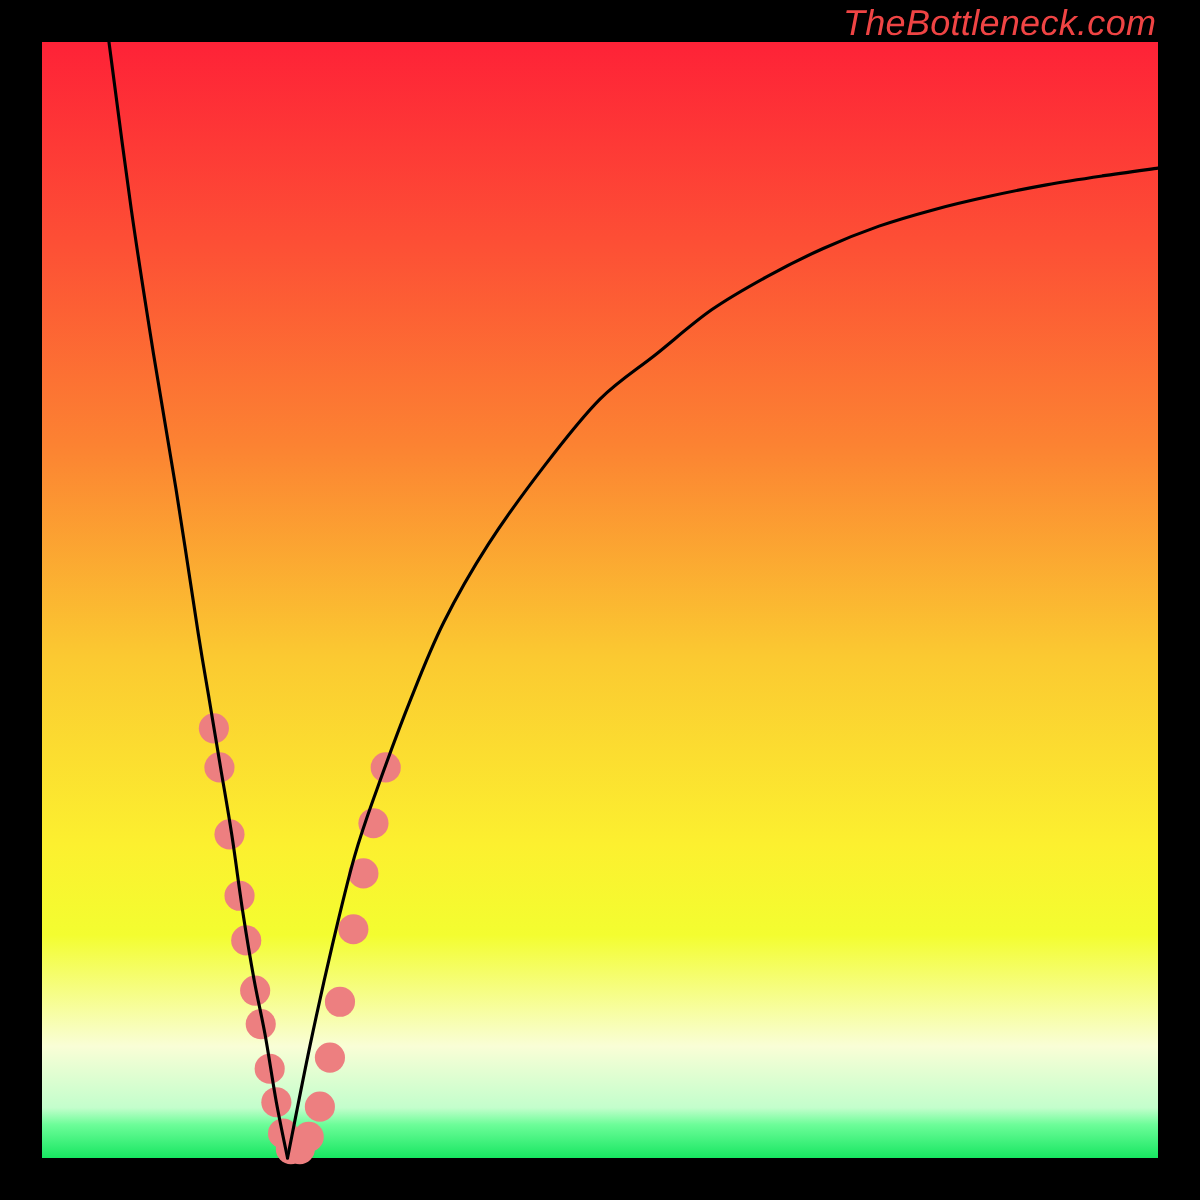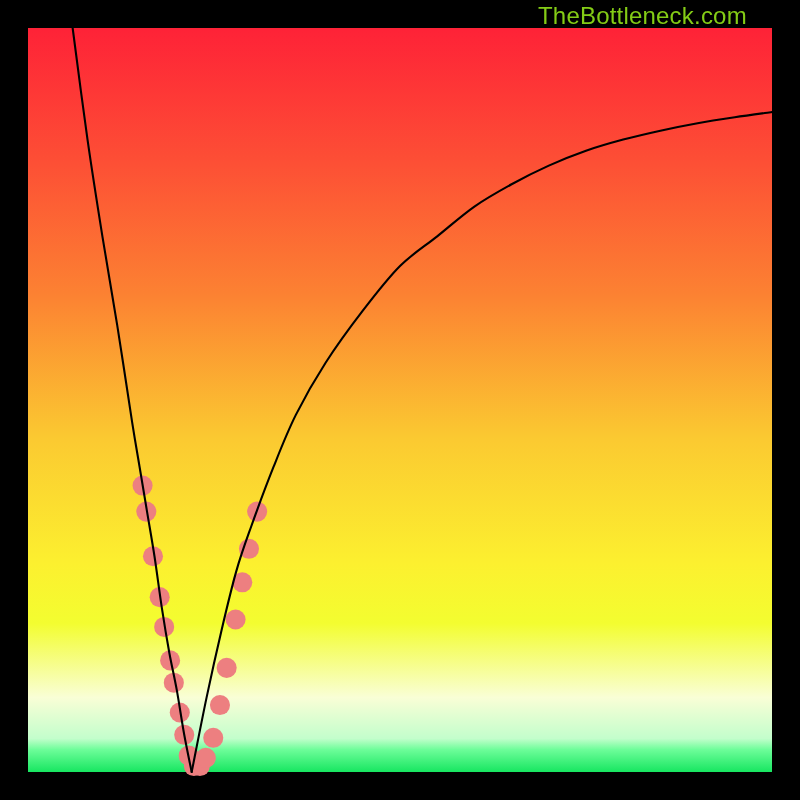--- a/index.html
+++ b/index.html
@@ -87,14 +87,14 @@
           <circle cx="27.9" cy="79.5" r="1.35" fill="#ed7f80"></circle>
           <circle cx="28.800000000000004" cy="74.5" r="1.35" fill="#ed7f80"></circle>
           <circle cx="29.7" cy="70" r="1.35" fill="#ed7f80"></circle>
           <circle cx="30.8" cy="65" r="1.35" fill="#ed7f80"></circle>
         </g>
       <path id="left-branch" fill="none" stroke-width="0.28" stroke-linecap="round" stroke="#000000" d="M 6 0 C 6.333333333333333 2.5 7.333333333333333 10.333333333333332 8 15 C 8.666666666666666 19.666666666666668 9.333333333333334 23.833333333333332 10 28 C 10.666666666666666 32.166666666666664 11.333333333333332 35.833333333333336 12 40 C 12.666666666666668 44.166666666666664 13.500000000000002 49.833333333333336 14.000000000000002 53 C 14.500000000000002 56.166666666666664 14.666666666666668 57 15 59 C 15.333333333333332 61 15.666666666666666 63 16 65 C 16.333333333333332 67 16.666666666666668 68.83333333333333 17 71 C 17.333333333333332 73.16666666666667 17.666666666666668 75.83333333333333 18 78 C 18.333333333333332 80.16666666666667 18.666666666666668 82.16666666666667 19 84 C 19.333333333333332 85.83333333333333 19.666666666666668 87.16666666666667 20 89 C 20.333333333333332 90.83333333333333 20.666666666666668 93.16666666666667 21 95 C 21.333333333333332 96.83333333333333 21.833333333333332 99.16666666666667 22 100"></path>
       <path id="right-branch" fill="none" stroke-width="0.28" stroke-linecap="round" stroke="#000000" d="M 22 100 C 22.333333333333332 98.33333333333333 23.333333333333332 93.16666666666667 24 90 C 24.666666666666668 86.83333333333333 25.333333333333332 83.83333333333333 26 81 C 26.666666666666668 78.16666666666667 27.333333333333336 75.33333333333333 28.000000000000004 73 C 28.66666666666667 70.66666666666667 29.166666666666668 69.33333333333333 30 67 C 30.833333333333332 64.66666666666667 32 61.5 33 59 C 34 56.5 34.833333333333336 54.333333333333336 36 52 C 37.166666666666664 49.666666666666664 38.5 47.33333333333333 40 44.99999999999999 C 41.5 42.66666666666666 43.333333333333336 40.166666666666664 45 38 C 46.666666666666664 35.833333333333336 48.33333333333333 33.666666666666664 50 32 C 51.66666666666667 30.333333333333332 53.33333333333334 29.333333333333332 55.00000000000001 28 C 56.66666666666667 26.666666666666668 58.333333333333336 25.166666666666668 60 24 C 61.666666666666664 22.833333333333332 63.333333333333336 21.916666666666668 65 21 C 66.66666666666667 20.083333333333332 68.33333333333333 19.25 70 18.5 C 71.66666666666667 17.75 73.33333333333333 17.083333333333332 75 16.5 C 76.66666666666667 15.916666666666666 78.33333333333333 15.450000000000001 80 15 C 81.66666666666667 14.549999999999999 83.33333333333333 14.166666666666664 85 13.799999999999997 C 86.66666666666667 13.43333333333333 88.33333333333333 13.099999999999996 90 12.799999999999997 C 91.66666666666667 12.499999999999998 93.33333333333333 12.25 95 12 C 96.66666666666667 11.75 99.16666666666667 11.416666666666664 100 11.299999999999997"></path>
     </svg>
   </div>
 
-  <div class="watermark" style="left:538px;top:2px;color:#84cc16;">TheBottleneck.com</div>
+  <div class="watermark" style="left:562px;top:2px;color:#ef4444;font-style:italic;">TheBottleneck.com</div>
 </div>
 
 </body></html>

